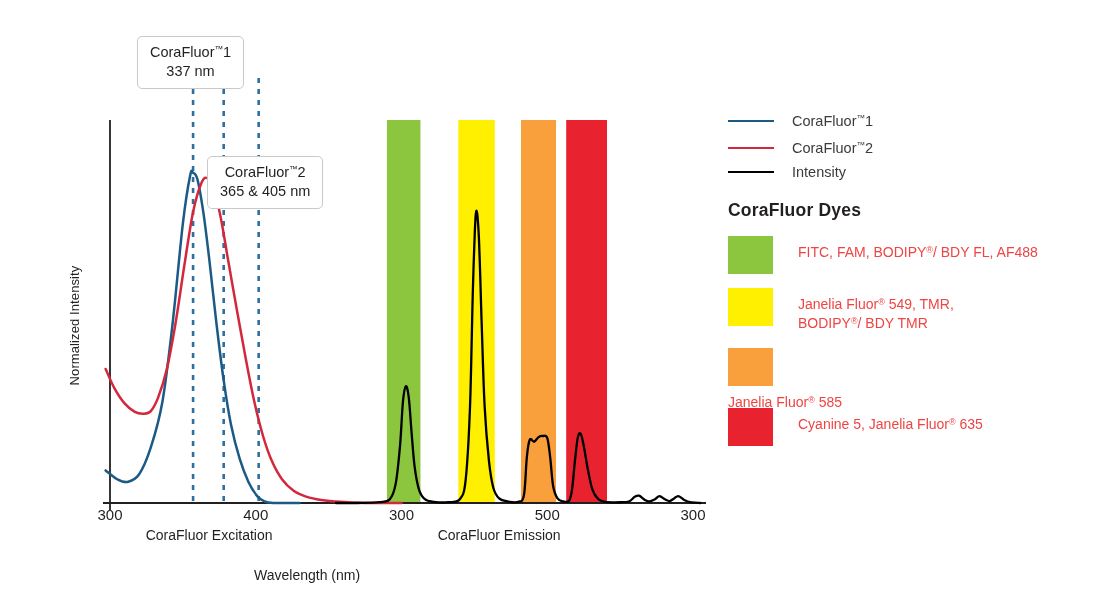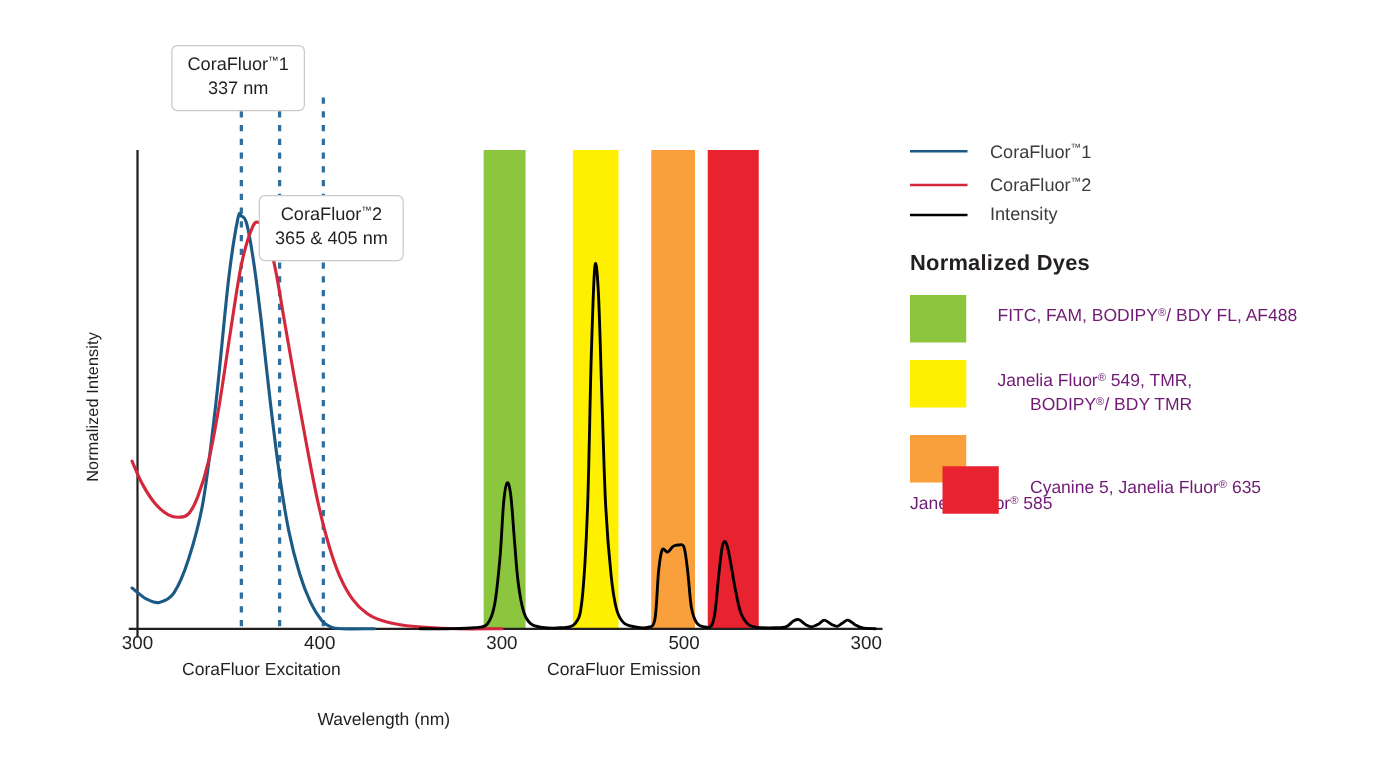--- a/index.html
+++ b/index.html
@@ -151,35 +151,34 @@
 
   .dye-row {
     position: absolute;
     left: 0;
     display: flex;
     align-items: flex-start;
   }
   #dye-row-0 { top: 236px; }
   #dye-row-1 { top: 288px; }
   #dye-row-2 { top: 348px; flex-direction: column; }
-  #dye-row-3 { top: 373px; margin-left: 26px; }
+  #dye-row-3 { top: 408px; }
 
   .dye-swatch {
     width: 45px;
     height: 38px;
     flex: 0 0 auto;
     margin-right: 25px;
   }
   .dye-label {
     font-size: 14px;
     line-height: 1.35;
-    color: #701a75;
+    color: #ef4444;
     padding-top: 7px;
     white-space: nowrap;
-    text-align: right;
   }
   .dye-label .ln { display: block; }
   .dye-label sup.reg {
     font-size: 9px;
     vertical-align: 4px;
   }
 </style>
 </head>
 <body>
 
@@ -250,21 +249,21 @@
   </div>
   <div class="curve-legend-row" id="curve-row-1">
     <span class="curve-swatch w2" style="border-top-color: rgb(211, 40, 60); border-top-width: 2.4px;"></span>
     <span class="curve-label">CoraFluor<sup class="tm">™</sup>2</span>
   </div>
   <div class="curve-legend-row" id="curve-row-2">
     <span class="curve-swatch w3" style="border-top-color: rgb(0, 0, 0); border-top-width: 2.8px;"></span>
     <span class="curve-label">Intensity</span>
   </div>
 
-  <div id="dyes-heading">Normalized Dyes</div>
+  <div id="dyes-heading">CoraFluor Dyes</div>
 
   <div class="dye-row" id="dye-row-0">
     <span class="dye-swatch" style="background: rgb(140, 198, 62);"></span>
     <span class="dye-label">
         <span class="ln">FITC, FAM, BODIPY<sup class="reg">®</sup>/ BDY FL, AF488</span>
       </span>
   </div>
   <div class="dye-row" id="dye-row-1">
     <span class="dye-swatch" style="background: rgb(255, 240, 0);"></span>
     <span class="dye-label">

